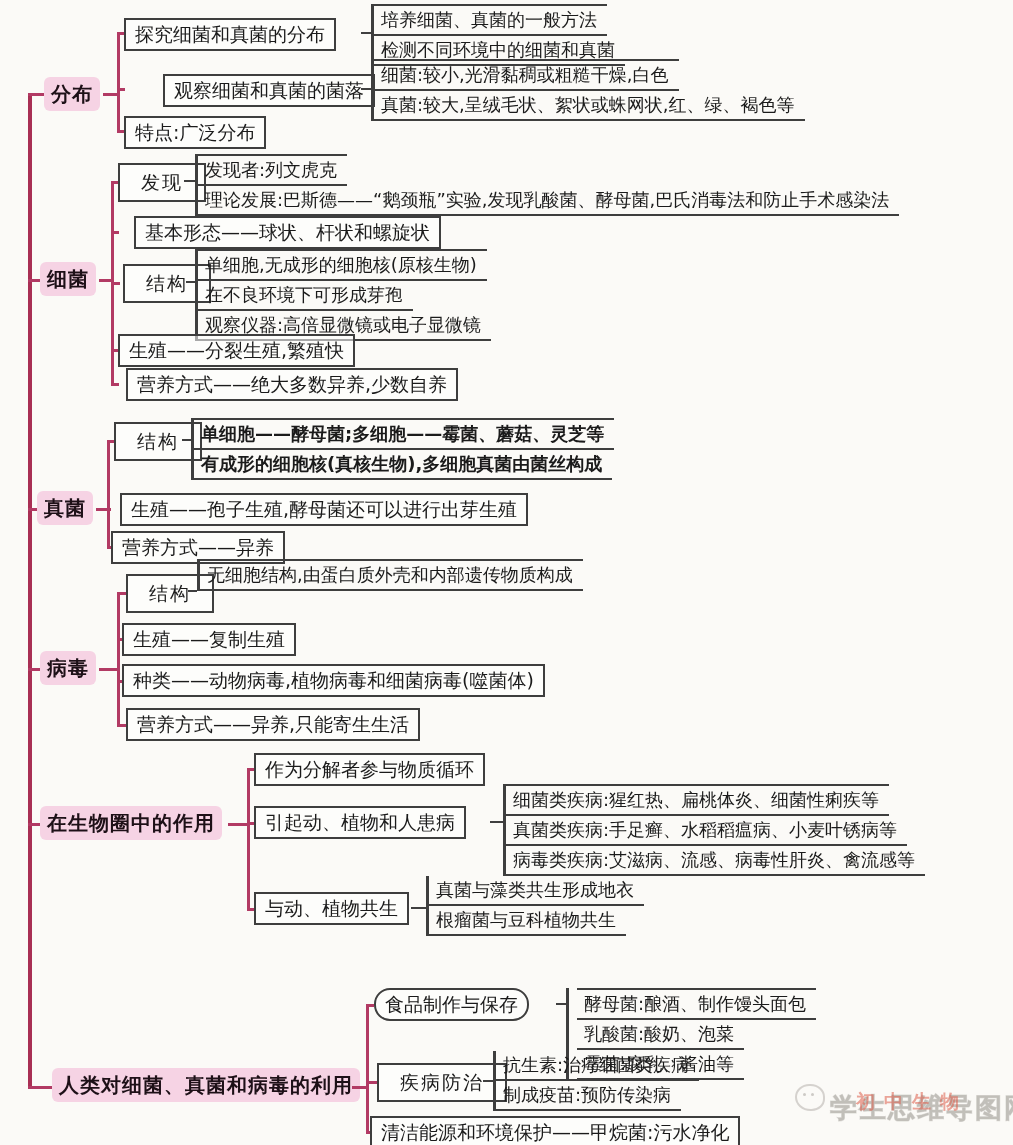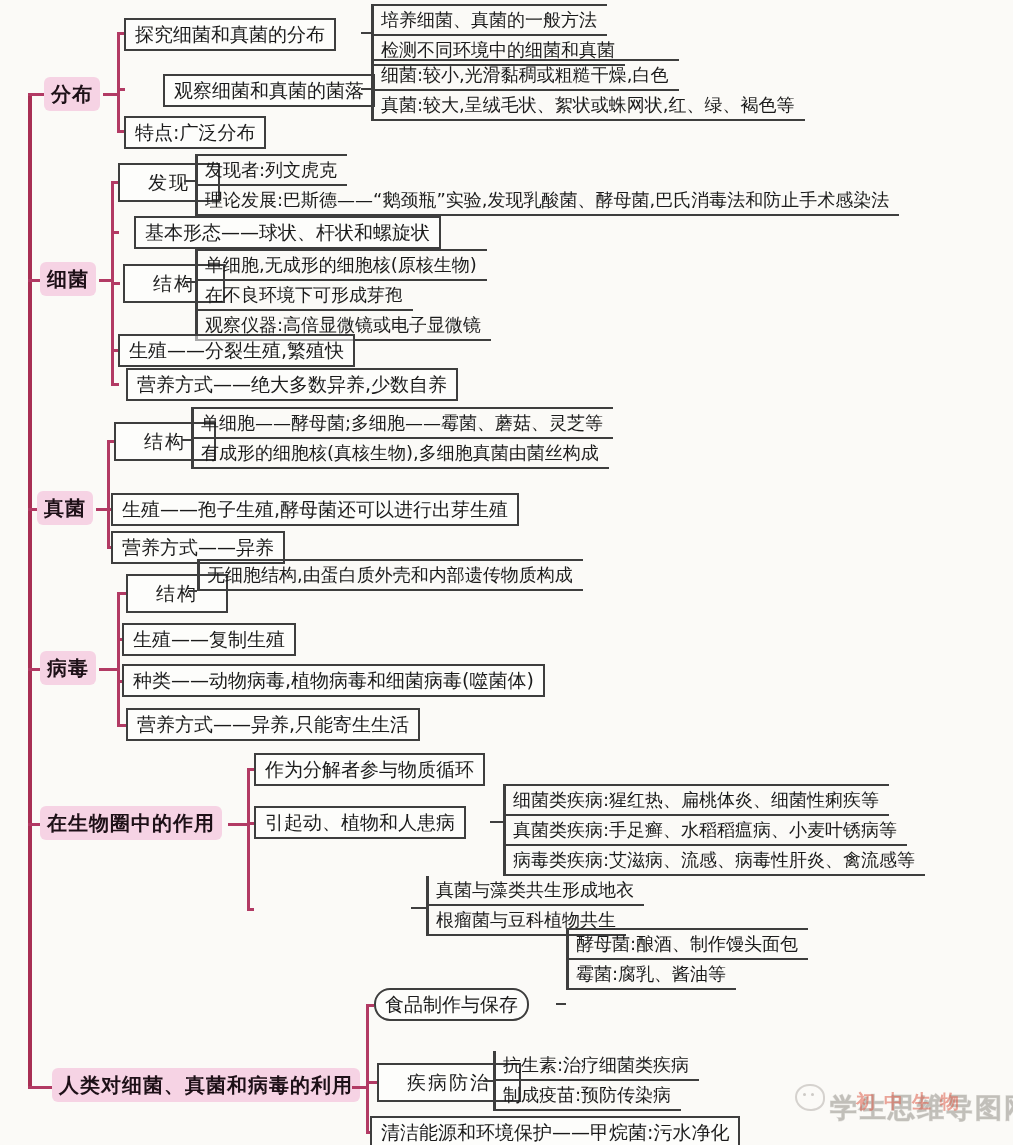--- a/index.html
+++ b/index.html
@@ -26,21 +26,21 @@
     font-size:20px;font-weight:bold;line-height:24px;
     padding:5px 7px;border-radius:6px;white-space:nowrap;
     letter-spacing:1px;
   }
 
   
   .bx{
     position:absolute;border:2px solid #3e3e3e;background:rgba(255,255,255,.55);
     font-size:19px;line-height:23px;padding:3px 9px;white-space:nowrap;
   }
-  .bx.sq{padding:6px 28px;letter-spacing:2px;}
+  .bx.sq{padding:6px 21px;letter-spacing:2px;}
 
   
   .lst{position:absolute;border-left:3px solid #3e3e3e;}
   .lst .row{
     display:block;width:fit-content;white-space:nowrap;
     font-size:18px;line-height:23px;padding:2px 10px 3px 7px;
     border-bottom:2px solid #3e3e3e;
   }
   .lst.tr .row:first-child{border-top:2px solid #3e3e3e;}
 
@@ -118,26 +118,26 @@
 
   <div class="lbl" style="left:37px;top:491px;">真菌</div>
   <i class="c h" style="left:96px;top:508px;width:11px;"></i>
   <i class="c v" style="left:107px;top:440px;height:108px;"></i>
   <i class="c h" style="left:107px;top:440px;width:7px;"></i>
   <i class="c h" style="left:107px;top:508px;width:4px;"></i>
   <i class="c h" style="left:107px;top:546px;width:4px;"></i>
 
   <div class="bx sq" style="left:114px;top:422px;">结构</div>
   <i class="d" style="left:182px;top:439px;width:9px;"></i>
-  <div class="lst tr" style="left:191px;top:407px;">
+  <div class="lst tr" style="left:191px;top:418px;font-weight:bold;">
     <span class="row">单细胞——酵母菌;多细胞——霉菌、蘑菇、灵芝等</span>
     <span class="row">有成形的细胞核(真核生物),多细胞真菌由菌丝构成</span>
   </div>
 
-  <div class="bx" style="left:111px;top:493px;">生殖——孢子生殖,酵母菌还可以进行出芽生殖</div>
+  <div class="bx" style="left:120px;top:493px;">生殖——孢子生殖,酵母菌还可以进行出芽生殖</div>
   <div class="bx" style="left:111px;top:531px;">营养方式——异养</div>
 
   <div class="lbl" style="left:40px;top:651px;">病毒</div>
   <i class="c h" style="left:99px;top:668px;width:18px;"></i>
   <i class="c v" style="left:117px;top:592px;height:134px;"></i>
   <i class="c h" style="left:117px;top:592px;width:9px;"></i>
   <i class="c h" style="left:117px;top:638px;width:5px;"></i>
   <i class="c h" style="left:117px;top:680px;width:5px;"></i>
   <i class="c h" style="left:117px;top:724px;width:9px;"></i>
 
@@ -161,37 +161,39 @@
   <div class="bx" style="left:254px;top:753px;">作为分解者参与物质循环</div>
 
   <div class="bx" style="left:254px;top:806px;">引起动、植物和人患病</div>
   <i class="d" style="left:490px;top:821px;width:13px;"></i>
   <div class="lst tr" style="left:503px;top:784px;">
     <span class="row">细菌类疾病:猩红热、扁桃体炎、细菌性痢疾等</span>
     <span class="row">真菌类疾病:手足癣、水稻稻瘟病、小麦叶锈病等</span>
     <span class="row">病毒类疾病:艾滋病、流感、病毒性肝炎、禽流感等</span>
   </div>
 
+  <div class="bx" style="left:254px;top:892px;">与动、植物共生</div>
   <i class="d" style="left:411px;top:907px;width:15px;"></i>
   <div class="lst" style="left:426px;top:876px;">
     <span class="row">真菌与藻类共生形成地衣</span>
     <span class="row">根瘤菌与豆科植物共生</span>
   </div>
 
   <div class="lbl" style="left:52px;top:1068px;">人类对细菌、真菌和病毒的利用</div>
   <i class="c h" style="left:352px;top:1086px;width:14px;"></i>
   <i class="c v" style="left:366px;top:1004px;height:129px;"></i>
   <i class="c h" style="left:366px;top:1004px;width:8px;"></i>
   <i class="c h" style="left:366px;top:1081px;width:11px;"></i>
   <i class="c h" style="left:366px;top:1131px;width:6px;"></i>
 
   <div class="bx" style="left:374px;top:988px;border-radius:16px;">食品制作与保存</div>
   <i class="d" style="left:556px;top:1003px;width:10px;"></i>
-  <div class="lst tr" style="left:566px;top:928px;">
+  <div class="lst tr" style="left:566px;top:988px;padding-left:8px;">
     <span class="row">酵母菌:酿酒、制作馒头面包</span>
+    <span class="row">乳酸菌:酸奶、泡菜</span>
     <span class="row">霉菌:腐乳、酱油等</span>
   </div>
 
   <div class="bx sq" style="left:377px;top:1063px;">疾病防治</div>
   <i class="d" style="left:483px;top:1080px;width:10px;"></i>
   <div class="lst" style="left:493px;top:1051px;">
     <span class="row">抗生素:治疗细菌类疾病</span>
     <span class="row">制成疫苗:预防传染病</span>
   </div>
 

